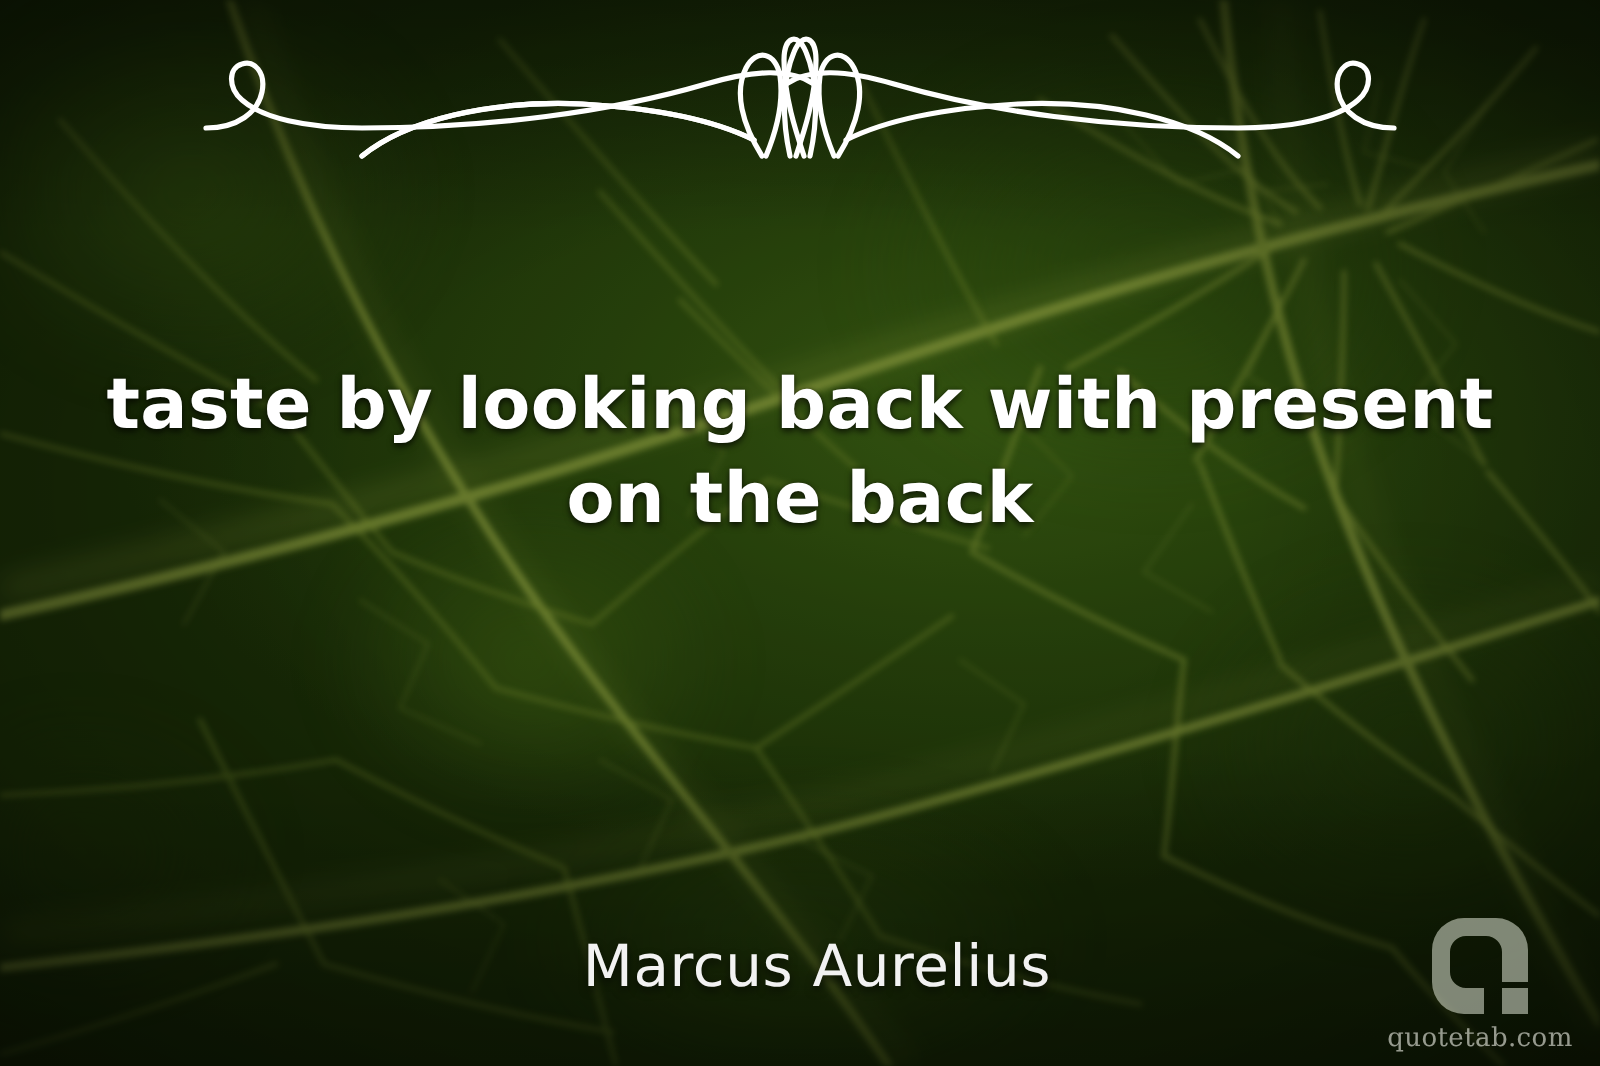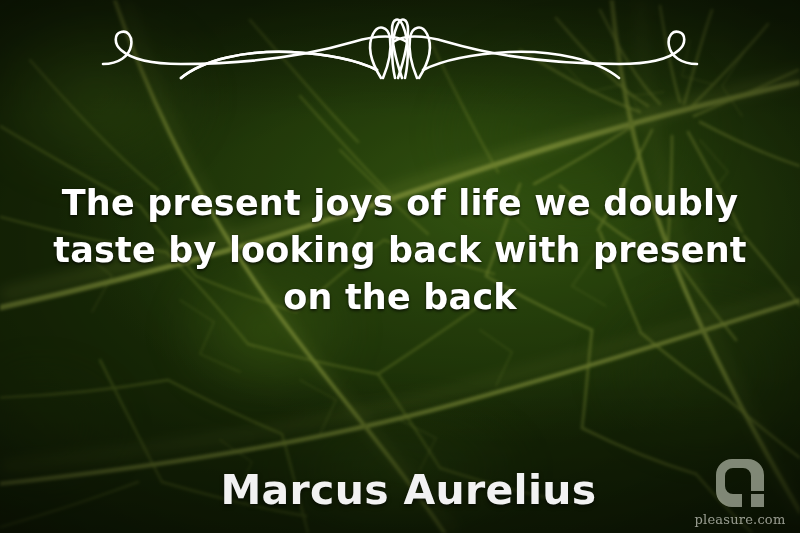--- a/index.html
+++ b/index.html
@@ -91,22 +91,22 @@
     text-shadow: 0 2px 3px rgba(0,0,0,.55), 0 0 2px rgba(0,0,0,.4);
     white-space: nowrap;
   }
 
   .author {
     position: absolute;
     left: 0;
     right: 0;
     top: 466px;
     text-align: center;
-    font-size: 41px;
-    font-weight: bold;
+    font-size: 29px;
+    font-weight: normal;
     color: #f2f2f2;
     letter-spacing: .3px;
     text-shadow: 0 2px 4px rgba(0,0,0,.6);
     padding-left: 17px;
   }
 
   
   .watermark {
     position: absolute;
     right: 12px;
@@ -259,33 +259,32 @@
 
           <path d="M602 52 C 586 52, 576 44, 574 34 C 572 24, 578 18, 584 20 C 591 22, 591 32, 584 38 C 574 47, 552 52, 524 52
                    C 460 52, 400 44, 352 30 C 328 23, 310 22, 298 30"></path>
 
           <path d="M524 66 C 502 48, 460 38, 414 40 C 378 42, 348 48, 328 58"></path>
         </g>
       </svg>
     </div>
 
     <div class="quote-block">
-      <div class="quote-line">The present joys of life we doubly</div>
       <div class="quote-line">taste by looking back with present</div>
       <div class="quote-line">on the back</div>
     </div>
 
     <div class="author">Marcus Aurelius</div>
 
     <div class="watermark">
       <div class="wm-mark">
         <svg viewBox="0 0 56 56" xmlns="http://www.w3.org/2000/svg">
 
           <path d="M20 4 h16 a16 16 0 0 1 16 16 v16 h-13 V21 a8 8 0 0 0 -8 -8 h-10 a8 8 0 0 0 -8 8 v10 a8 8 0 0 0 8 8 h9 v13 h-10 a16 16 0 0 1 -16 -16 v-16 a16 16 0 0 1 16 -16 z" fill="#dfe5d4"></path>
 
           <rect x="39" y="39" width="13" height="13" fill="#dfe5d4"></rect>
         </svg>
       </div>
-      <div class="wm-text">pleasure.com</div>
+      <div class="wm-text">quotetab.com</div>
     </div>
 
   </div>
 </div>
 
 </body></html>

